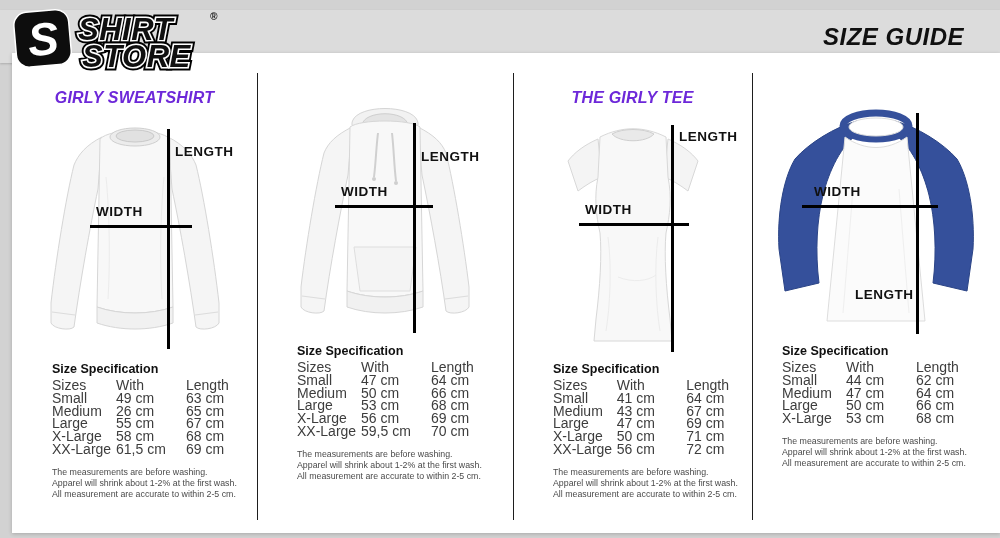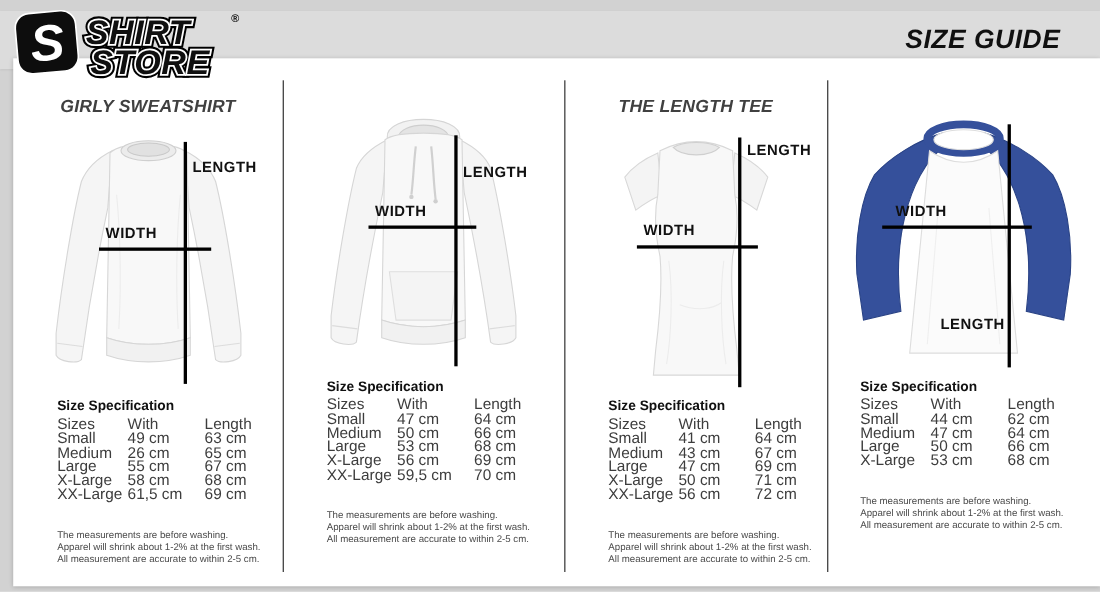--- a/index.html
+++ b/index.html
@@ -25,21 +25,21 @@
     position:absolute;left:12px;top:53px;width:988px;height:480px;
     background:#ffffff;box-shadow:0 1px 4px rgba(0,0,0,.2);
   }
   .divider{position:absolute;top:20px;height:447px;width:1px;background:#1e1e1e;}
   .d1{left:245px;} .d2{left:501px;} .d3{left:740px;}
   .cols{position:absolute;left:0;top:0;width:988px;height:480px;display:flex;}
   .col{position:relative;box-sizing:border-box;padding-top:36px;}
   .col1{width:245px;} .col2{width:256px;} .col3{width:239px;} .col4{width:248px;}
   .col-title{
     margin:0;text-align:center;font-size:16px;line-height:18px;
-    font-weight:800;font-style:italic;color:#404040;letter-spacing:.2px;
+    font-weight:800;font-style:italic;color:#6d28d9;letter-spacing:.2px;
   }
   
   .figure{position:relative;height:245px;margin-top:10px;}
   .garment{position:absolute;left:50%;transform:translateX(-50%);top:0;}
   .mline{position:absolute;background:#000;z-index:3;}
   .mlabel{
     position:absolute;z-index:4;font-size:13.5px;font-weight:800;
     color:#111;letter-spacing:.5px;white-space:nowrap;
   }
   .col1 .m-v{left:155px;top:12px;width:3px;height:220px;}
@@ -62,21 +62,21 @@
   .spec{padding-left:40px;padding-right:8px;}
   .col4 .spec{padding-left:30px;}
   .spec-heading{font-size:12.5px;font-weight:bold;color:#101010;margin:0 0 3px;}
   table.sizes{border-collapse:collapse;font-size:14px;color:#3d3d3d;}
   table.sizes th,table.sizes td{
     text-align:left;font-weight:normal;padding:0;line-height:12.8px;
   }
   table.sizes th:nth-child(1),table.sizes td:nth-child(1){width:64px;}
   table.sizes th:nth-child(2),table.sizes td:nth-child(2){width:70px;}
   table.sizes th:nth-child(3),table.sizes td:nth-child(3){width:58px;}
-  .notes{margin-top:25px;font-size:8.8px;line-height:11px;color:#4a4a4a;}
+  .notes{margin-top:11px;font-size:8.8px;line-height:11px;color:#4a4a4a;}
 </style>
 </head>
 <body>
 
 <div class="header">
   <div class="page-title">SIZE GUIDE</div>
 </div>
 
 <div class="logo">
   <svg width="240" height="70" viewBox="0 0 240 70">
@@ -227,21 +227,21 @@
         </table>
         <div class="notes">
             <div>The measurements are before washing.</div>
             <div>Apparel will shrink about 1-2% at the first wash.</div>
             <div>All measurement are accurate to within 2-5 cm.</div>
           </div>
       </div>
     </div>
 
     <div class="col col3">
-      <h2 class="col-title">THE LENGTH TEE</h2>
+      <h2 class="col-title">THE GIRLY TEE</h2>
       <div class="figure">
         <svg class="garment" width="190" height="235" viewBox="0 0 190 235">
           <path d="M60,22 C46,28 36,36 30,44 L40,74 C48,68 56,63 64,60 Z" fill="#f4f4f4" stroke="#d8d8d8"></path>
           <path d="M130,22 C144,28 154,36 160,44 L150,74 C142,68 134,63 126,60 Z" fill="#f4f4f4" stroke="#d8d8d8"></path>
           <path d="M62,20 C84,9 106,9 128,20 L130,60 C134,80 132,98 128,116 C126,138 128,170 132,202 L134,224 L56,224 L58,202 C62,170 64,138 62,116 C58,98 56,80 60,60 Z" fill="#f8f8f8" stroke="#d8d8d8"></path>
           <path d="M70,120 C74,150 72,190 68,214 M120,120 C116,150 118,190 122,214 M80,160 C95,166 110,164 118,158" fill="none" stroke="#ececec"></path>
           <path d="M74,17 C82,26 108,26 116,17 C106,11 84,11 74,17 Z" fill="#e9e9e9" stroke="#cfcfcf"></path>
         </svg>
         <div class="mline m-v"></div>
         <div class="mline m-h"></div>

